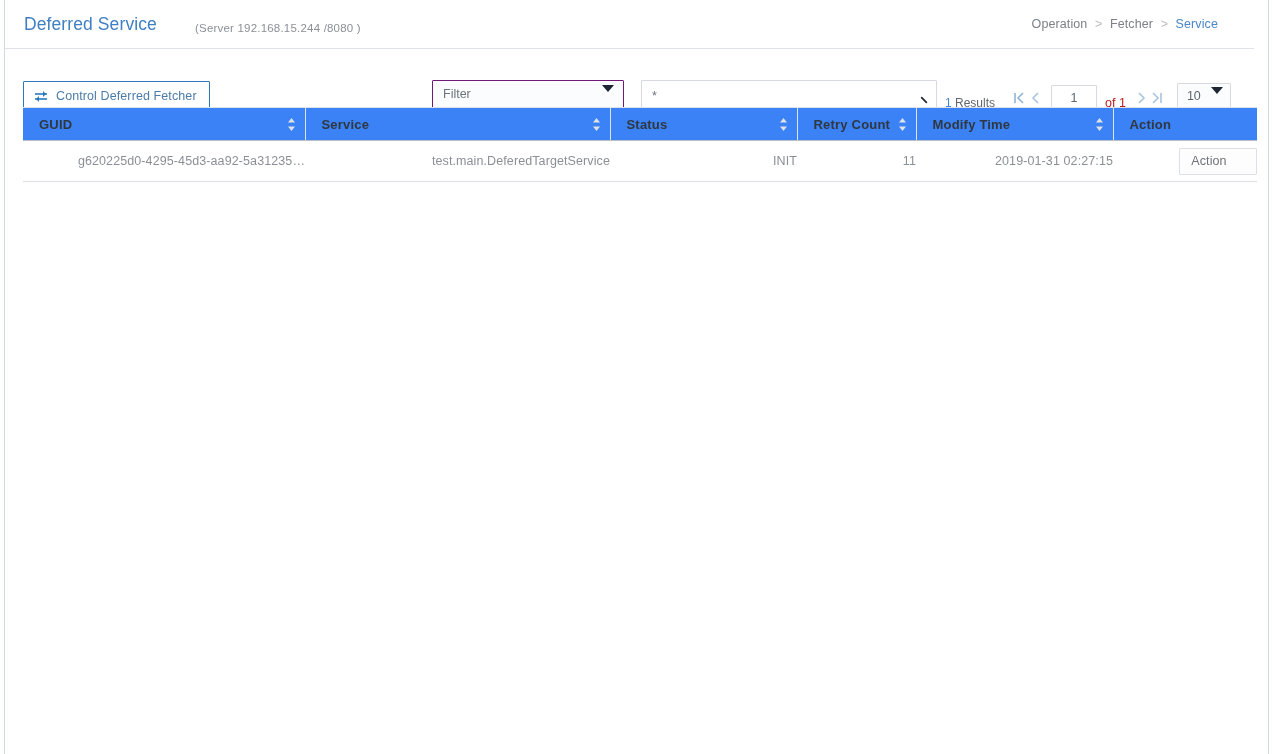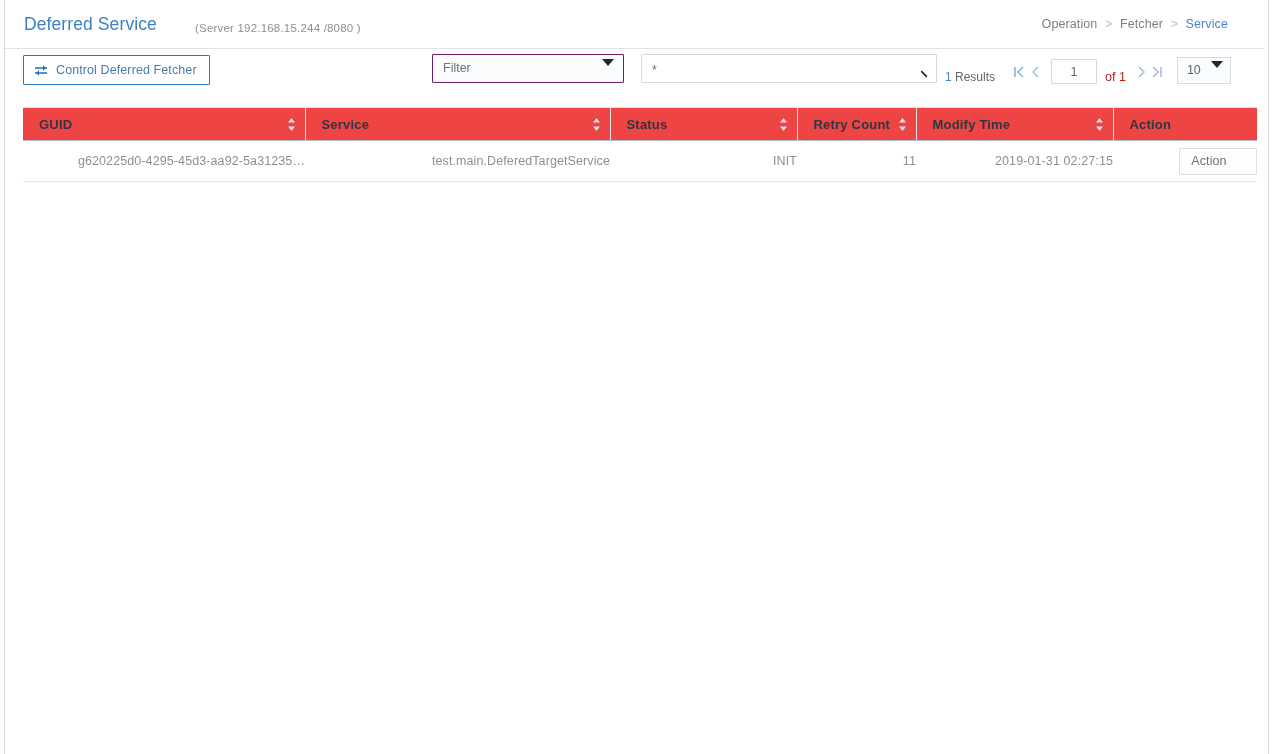--- a/index.html
+++ b/index.html
@@ -28,21 +28,21 @@
     border-right: 1px solid #d4d9de;
     box-sizing: border-box;
     background: #fff;
   }
 
   
   .page-header {
     position: absolute;
     left: 0;
     top: 0;
-    right: 4px;
+    right: 14px;
     height: 49px;
     border-bottom: 1px solid #dfe3e8;
     box-sizing: border-box;
   }
   .page-title {
     position: absolute;
     left: 19px;
     top: 14px;
     font-size: 17.5px;
     color: #3f7fc4;
@@ -72,21 +72,21 @@
   .breadcrumb .crumb.current { color: #4a86c8; }
   .breadcrumb .sep {
     color: #b6bcc3;
     padding: 0 4px;
   }
 
   
   .toolbar {
     position: absolute;
     left: 0;
-    top: 38px;
+    top: 64px;
     right: 0;
     height: 58px;
   }
 
   .ctrl-fetcher-btn {
     position: absolute;
     left: 18px;
     top: 17px;
     height: 30px;
     padding: 0 12px 0 10px;
@@ -248,21 +248,21 @@
     left: 18px;
     top: 107px;
     width: 1234px;
   }
   table.grid {
     width: 100%;
     border-collapse: collapse;
     table-layout: fixed;
   }
   table.grid thead th {
-    background: #ef4444;
+    background: #3b82f6;
     border-top: 1px solid #dde2e8;
     border-bottom: 1px solid #b9bfc6;
     height: 33px;
     padding: 0 0 0 16px;
     text-align: left;
     font-size: 13px;
     font-weight: bold;
     color: #2f3740;
     position: relative;
     letter-spacing: 0.2px;

